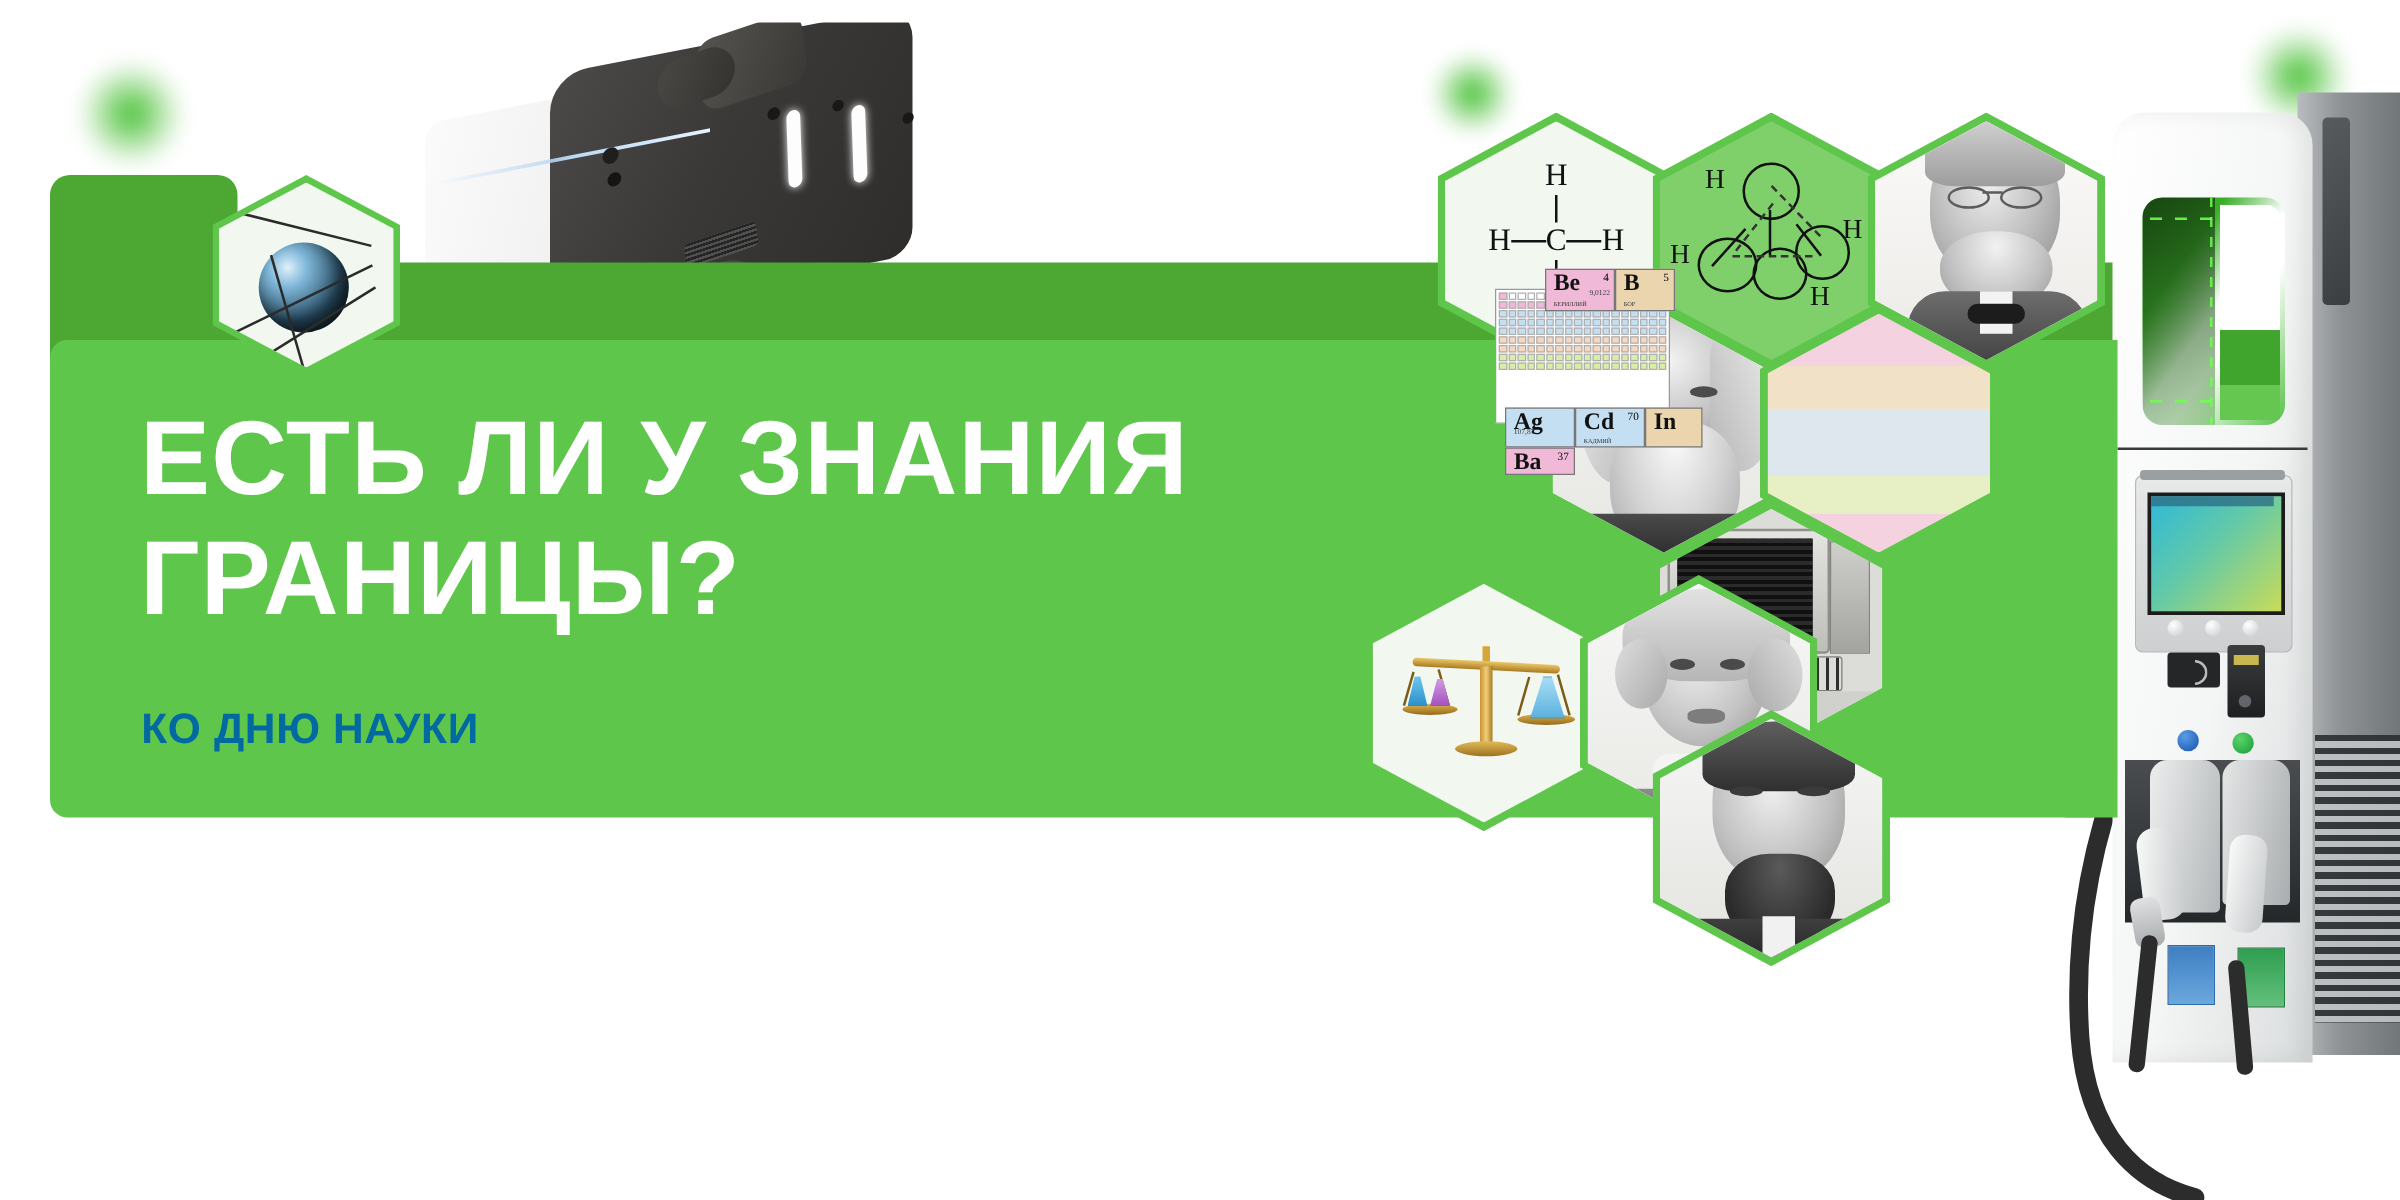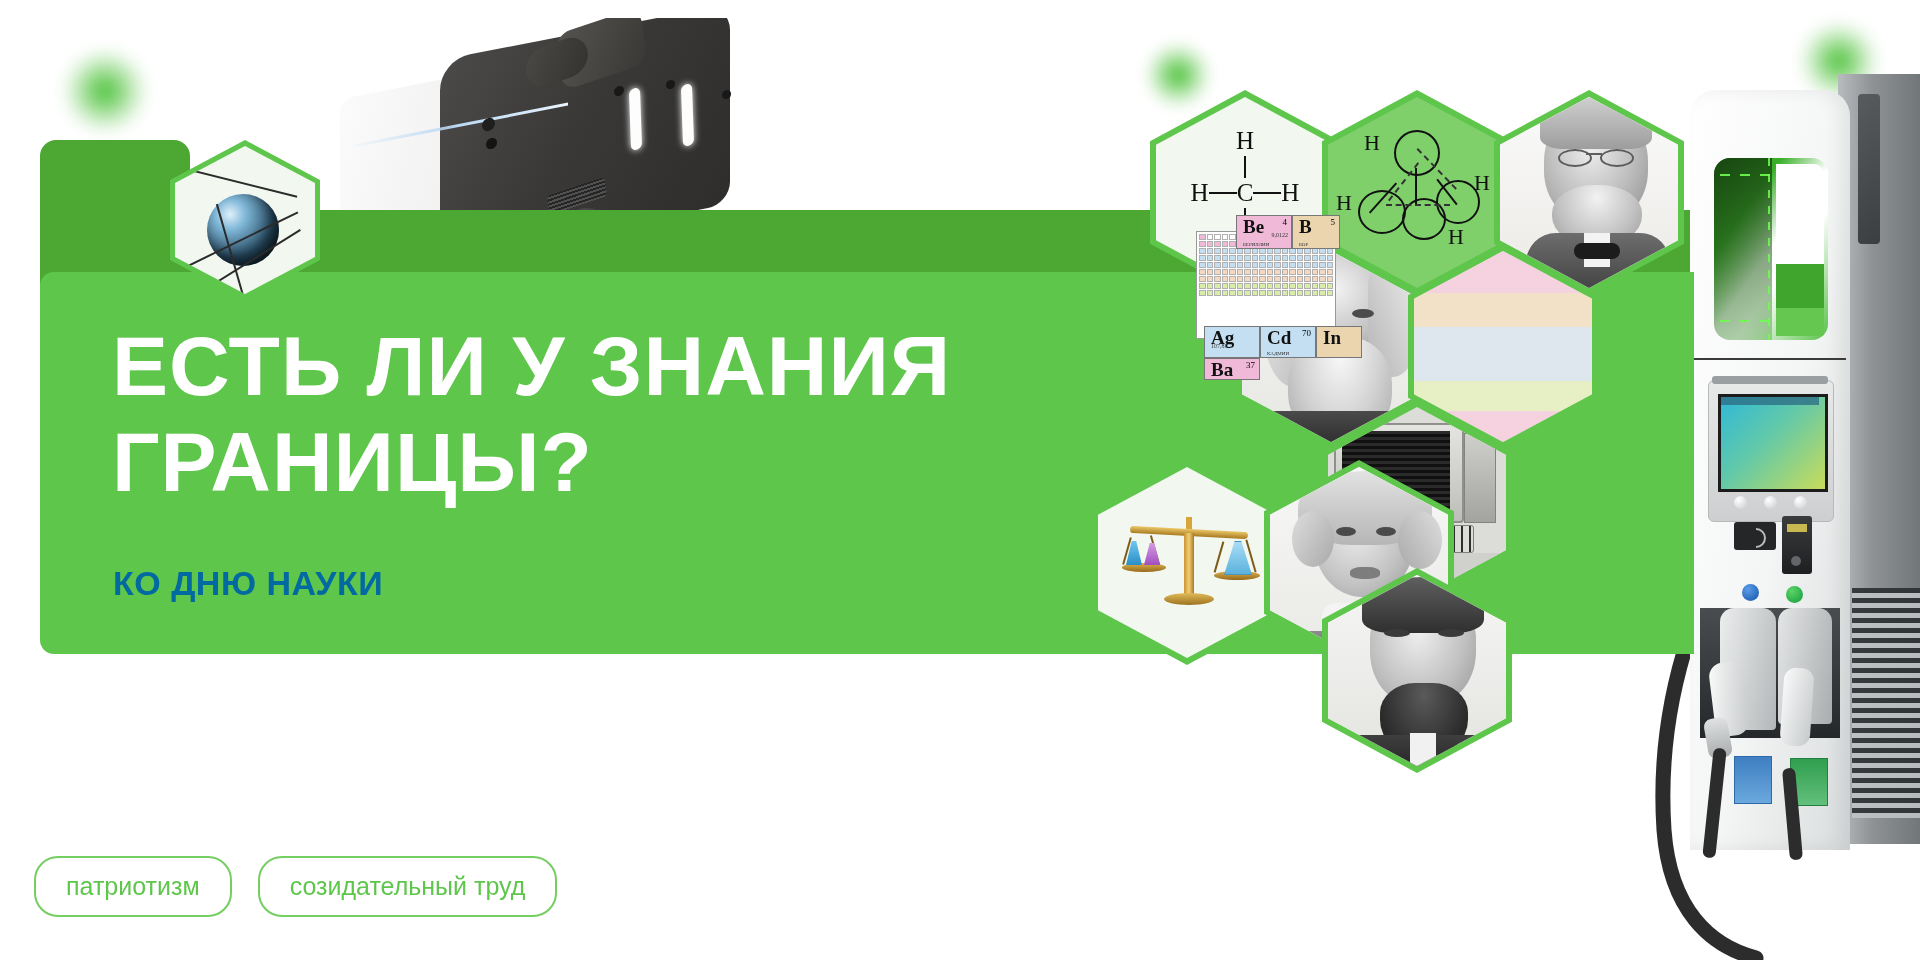--- a/index.html
+++ b/index.html
@@ -167,24 +167,20 @@
       <div style="position:absolute;left:56px;top:56px;width:2px;height:110px;background:#2b2b2b;transform:rotate(-16deg);"></div>
     </div>
   </div>
 
   <div id="headline">
     <div class="line">ЕСТЬ ЛИ У ЗНАНИЯ</div>
     <div class="line">ГРАНИЦЫ?</div>
   </div>
   <div id="subtitle">КО ДНЮ НАУКИ</div>
 
-  <div id="tags">
-    <div class="tag">патриотизм</div>
-    <div class="tag">созидательный труд</div>
-  </div>
 
   <div id="hexes">
 
     <div class="hex" style="--w:190px;--h:205px;left:0px;top:20px;">
       <div class="inner pale">
         <div class="formula meth">
           <div class="row">
               <span>H</span>
             </div>
           <div class="row">

